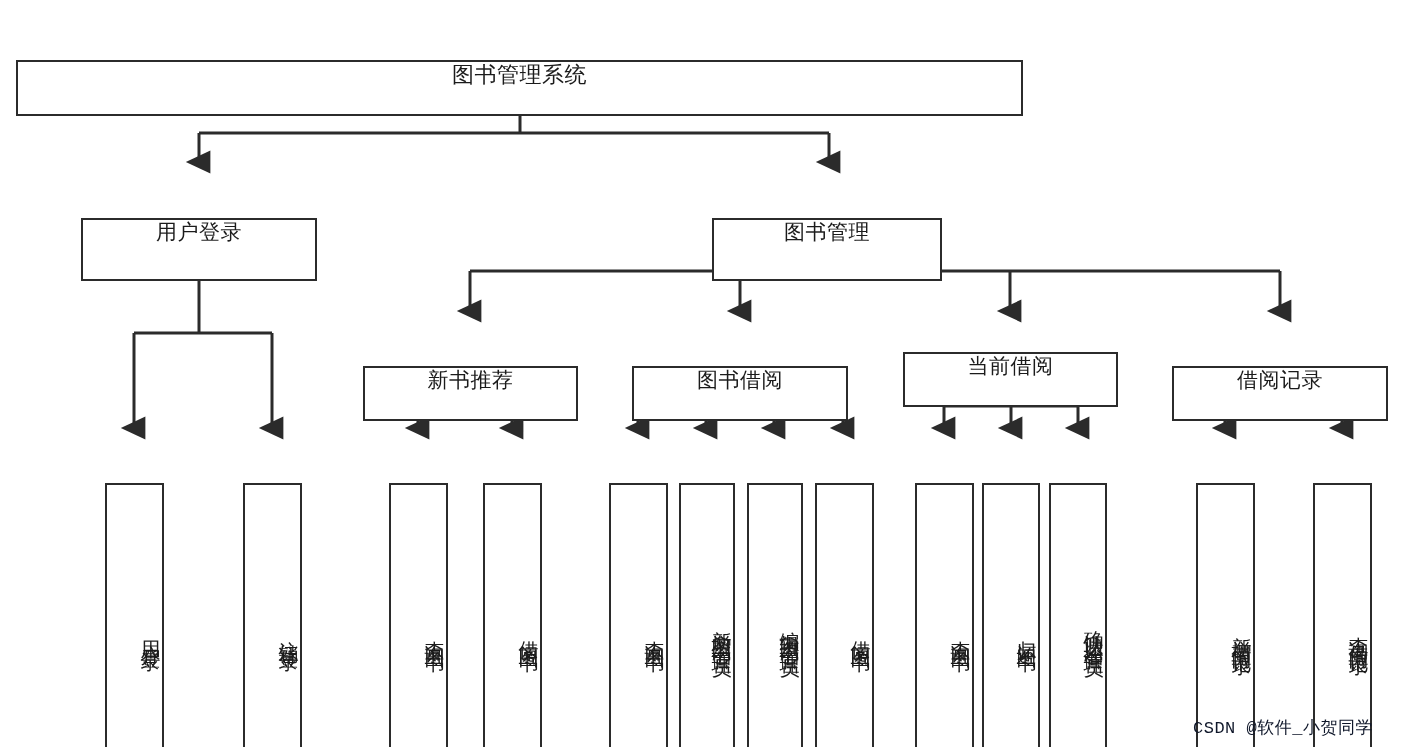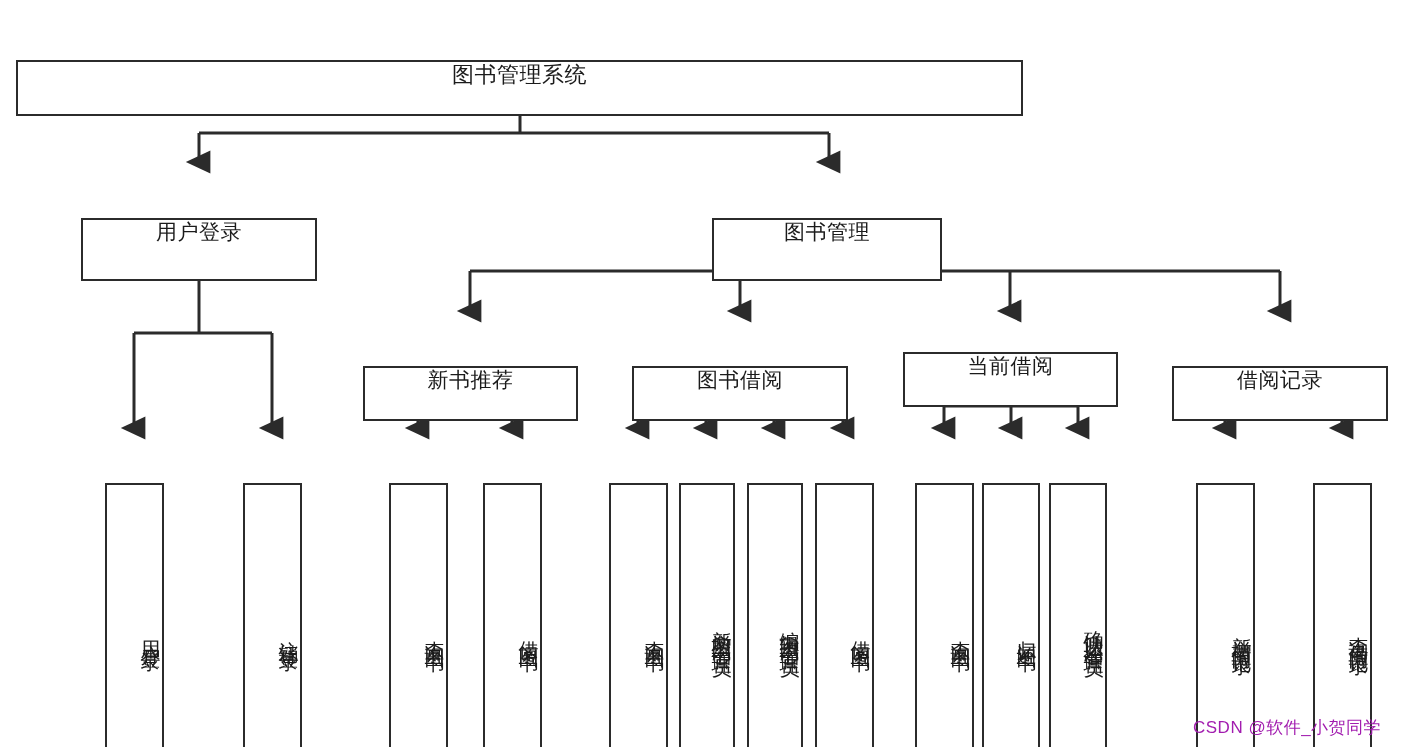--- a/index.html
+++ b/index.html
@@ -54,24 +54,25 @@
     white-space: nowrap;
   }
   .node.leaf .vlabel {
     writing-mode: vertical-rl;
     text-orientation: upright;
     display: block;
   }
   .watermark {
     position: absolute;
     font-size: 17px;
-    color: #a21caf;
+    color: #0f172a;
     white-space: nowrap;
     letter-spacing: 0.5px;
     user-select: none;
+    font-family: Liberation Mono, monospace;
   }
 </style>
 </head>
 <body>
 
 <div id="diagram-root">
 
   <svg class="edges" viewBox="0 0 1405 747">
     <defs>
       <marker id="arrow" markerWidth="9" markerHeight="9" refX="4.2" refY="4.2" orient="auto" markerUnits="strokeWidth">

